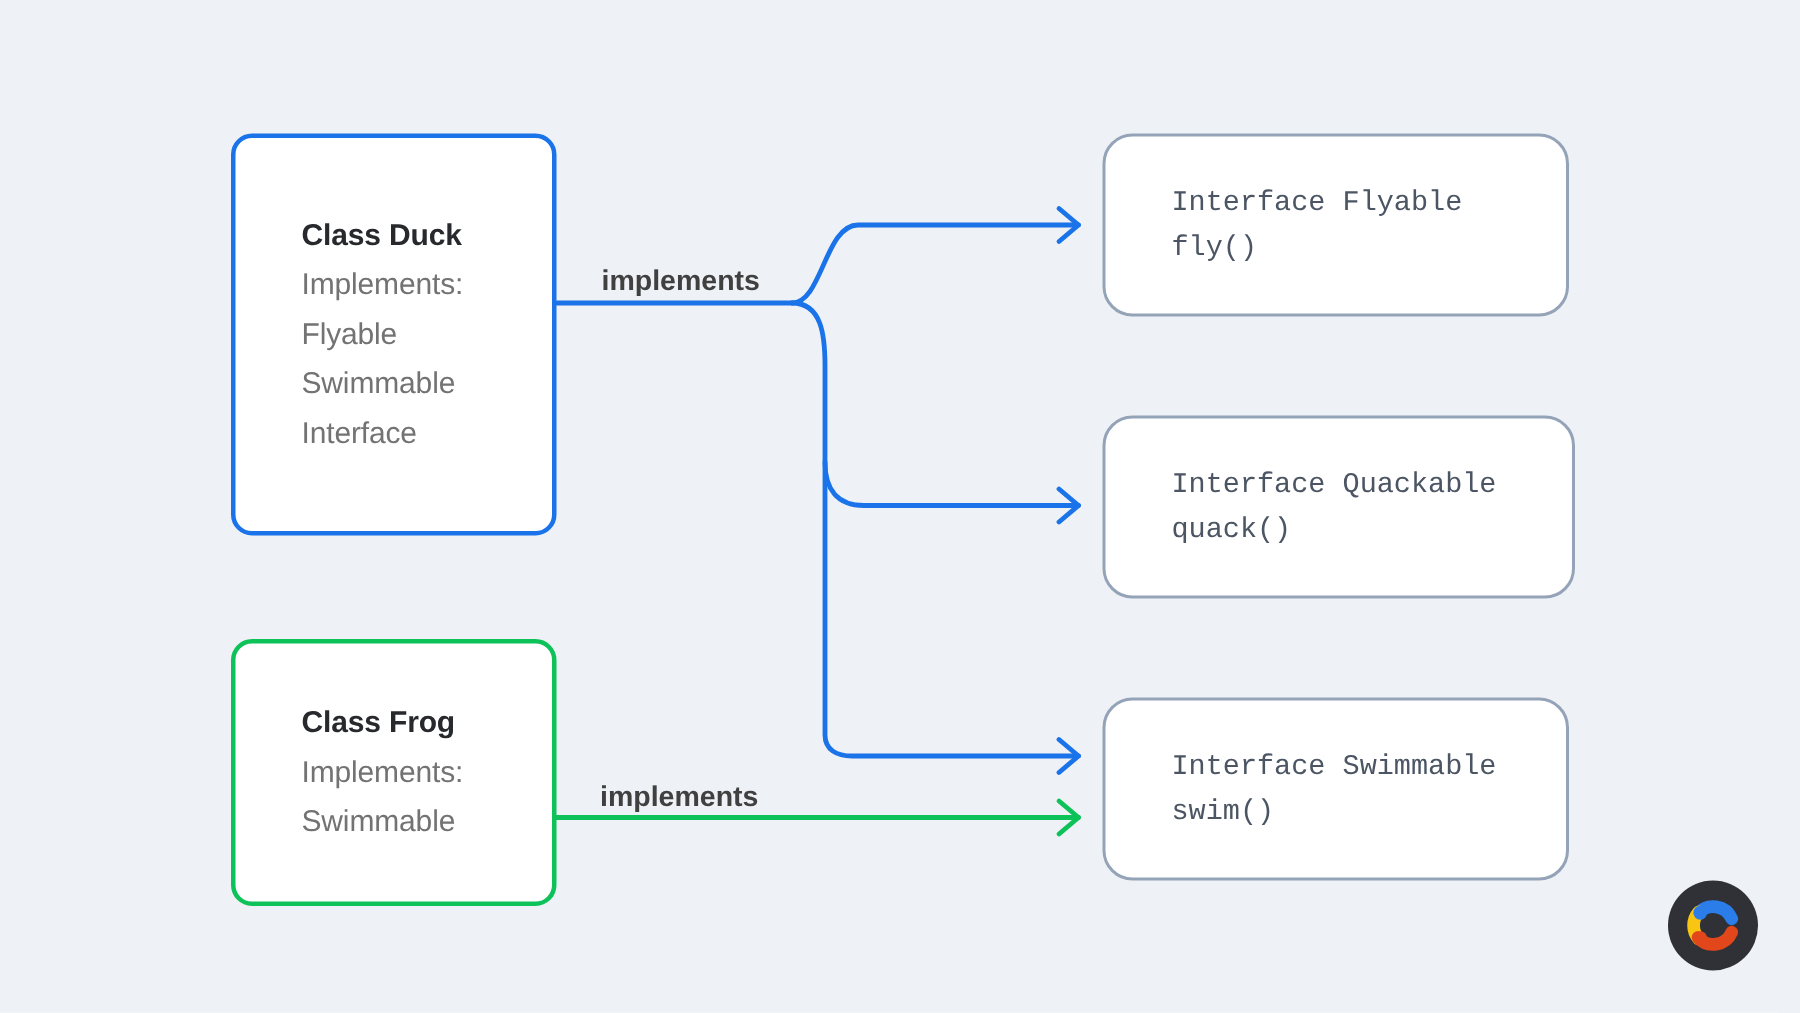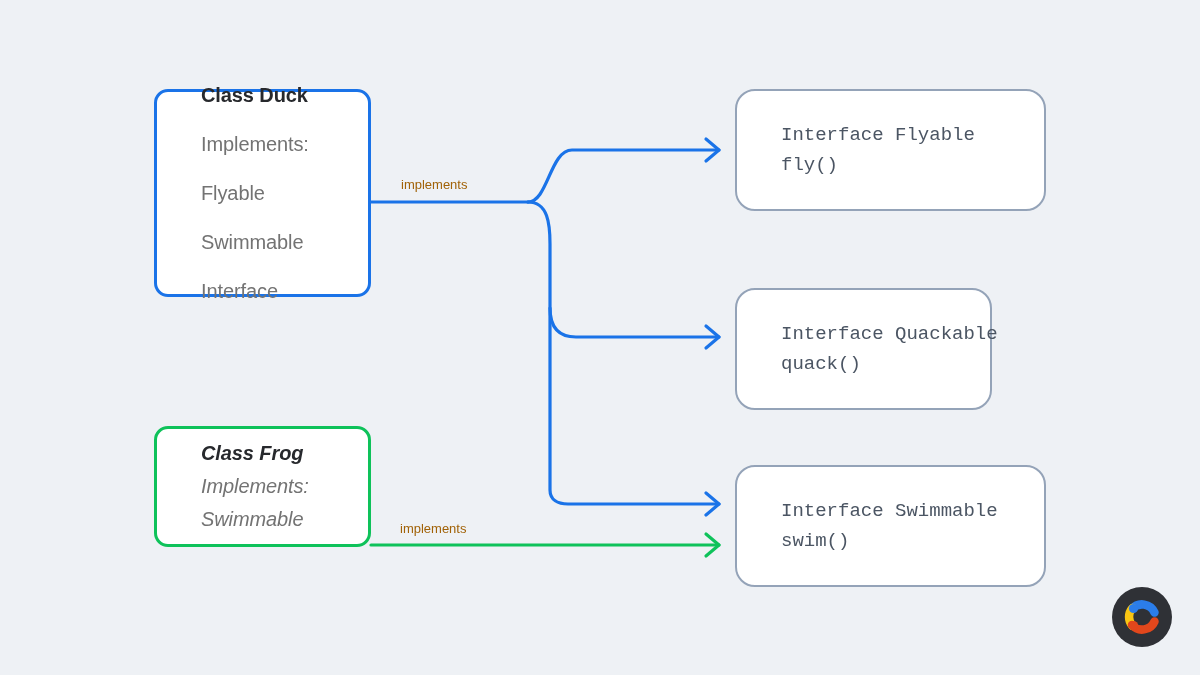--- a/index.html
+++ b/index.html
@@ -72,23 +72,24 @@
     font-size: 19px;
     color: #4b5563;
     line-height: 30px;
     white-space: pre;
   }
 
   
   .edge-label {
     position: absolute;
     font-family: "Liberation Sans", sans-serif;
-    font-size: 13px;
-    color: #a16207;
+    font-size: 19px;
+    color: #404040;
     white-space: nowrap;
+    font-weight: bold;
   }
 
   
   #brand-logo {
     position: absolute;
     left: 1112px;
     top: 587px;
     width: 60px;
     height: 60px;
     border-radius: 50%;
@@ -110,40 +111,40 @@
     <path d="M 528 202 C 548 202, 550 224, 550 244 L 550 490 C 550 500, 558 504, 568 504 L 719 504" fill="none" stroke="#1a73e8" stroke-width="3.2" stroke-linecap="round"></path>
     <path d="M 706 493 L 719 504 L 706 515" fill="none" stroke="#1a73e8" stroke-width="3.2" stroke-linecap="round" stroke-linejoin="round"></path>
 
     <path d="M 550 308 C 550 326, 558 337, 576 337 L 719 337" fill="none" stroke="#1a73e8" stroke-width="3.2" stroke-linecap="round"></path>
     <path d="M 706 326 L 719 337 L 706 348" fill="none" stroke="#1a73e8" stroke-width="3.2" stroke-linecap="round" stroke-linejoin="round"></path>
 
     <path d="M 371 545 L 719 545" fill="none" stroke="#0ec25a" stroke-width="3.2" stroke-linecap="round"></path>
     <path d="M 706 534 L 719 545 L 706 556" fill="none" stroke="#0ec25a" stroke-width="3.2" stroke-linecap="round" stroke-linejoin="round"></path>
   </svg>
 
-  <div class="node class-node duck" style="left:154px; top:89px; width:217px; height:208px;gap:16px;">
+  <div class="node class-node duck" style="left:154px; top:89px; width:217px; height:268px;">
     <div class="node-title">Class Duck</div>
     <div class="node-line">Implements:</div>
     <div class="node-line">Flyable</div>
     <div class="node-line">Swimmable</div>
     <div class="node-line">Interface</div>
   </div>
 
-  <div class="node class-node frog" style="left:154px; top:426px; width:217px; height:121px;font-style:italic;">
+  <div class="node class-node frog" style="left:154px; top:426px; width:217px; height:178px;">
     <div class="node-title">Class Frog</div>
     <div class="node-line">Implements:</div>
     <div class="node-line">Swimmable</div>
   </div>
 
   <div class="node iface-node" style="left:735px; top:89px; width:311px; height:122px;">
     <div class="iface-line">Interface Flyable</div>
     <div class="iface-line">fly()</div>
   </div>
 
-  <div class="node iface-node" style="left:735px; top:288px; width:257px; height:122px;">
+  <div class="node iface-node" style="left:735px; top:277px; width:315px; height:122px;">
     <div class="iface-line">Interface Quackable</div>
     <div class="iface-line">quack()</div>
   </div>
 
   <div class="node iface-node" style="left:735px; top:465px; width:311px; height:122px;">
     <div class="iface-line">Interface Swimmable</div>
     <div class="iface-line">swim()</div>
   </div>
 
   <div class="edge-label" style="left:401px; top:177px;">implements</div>

